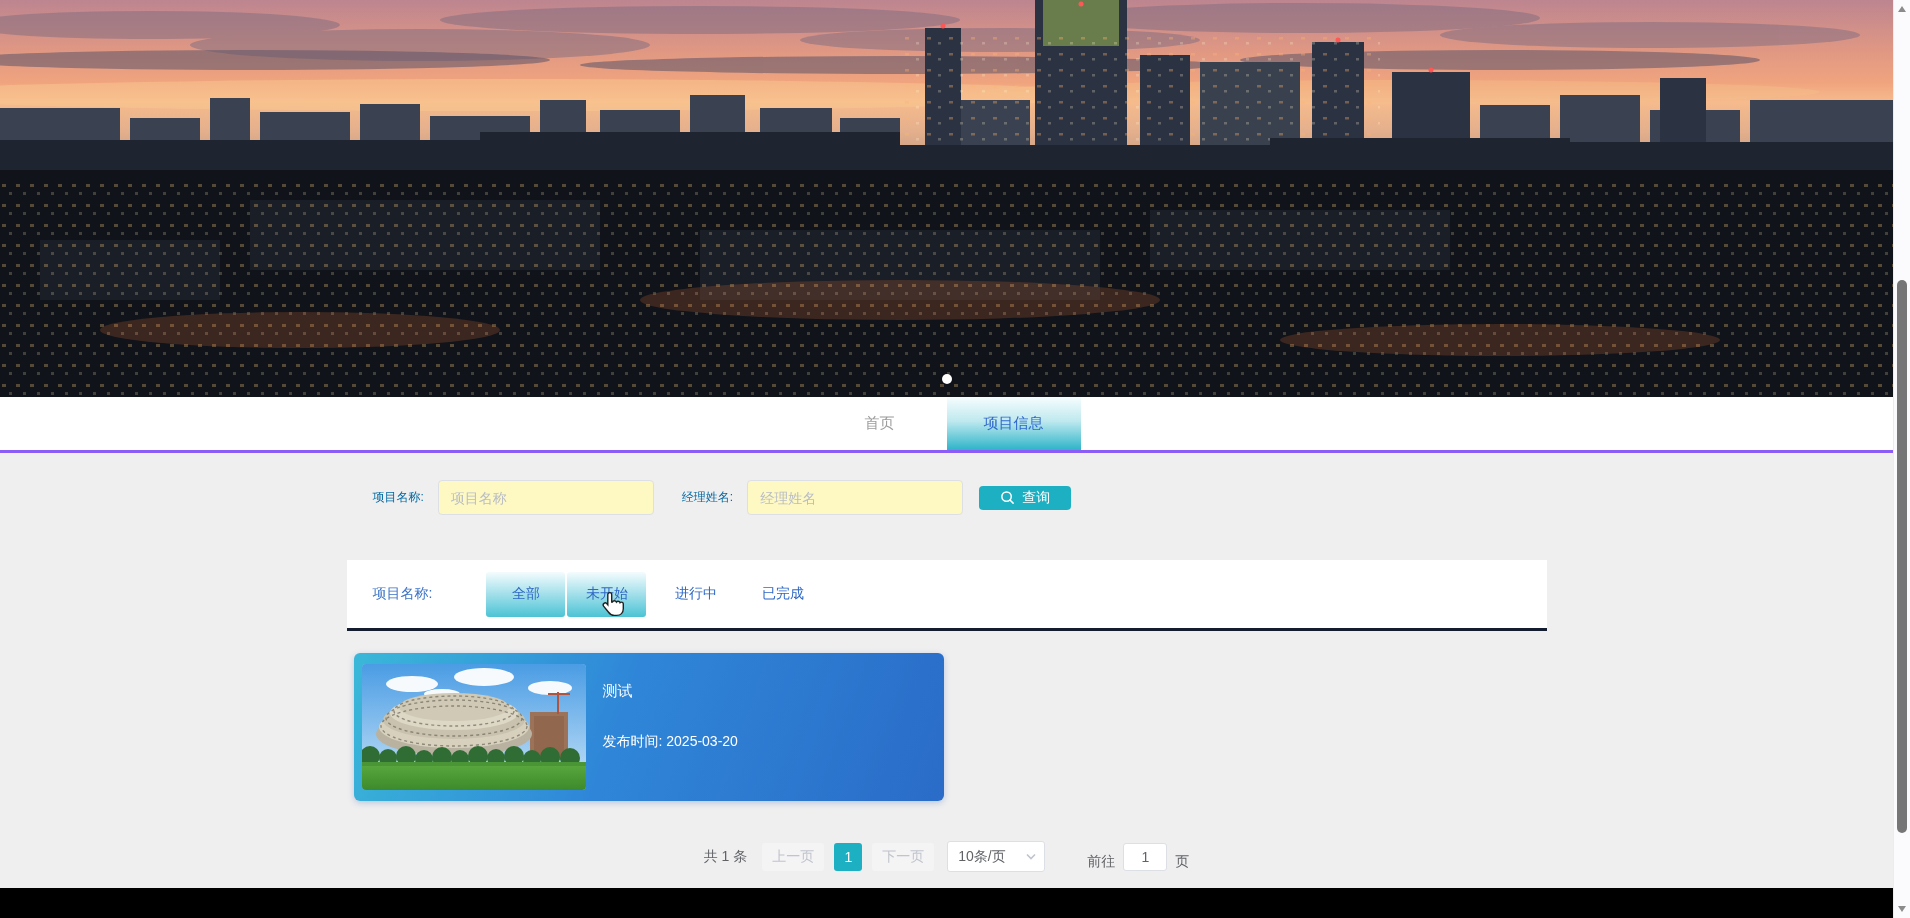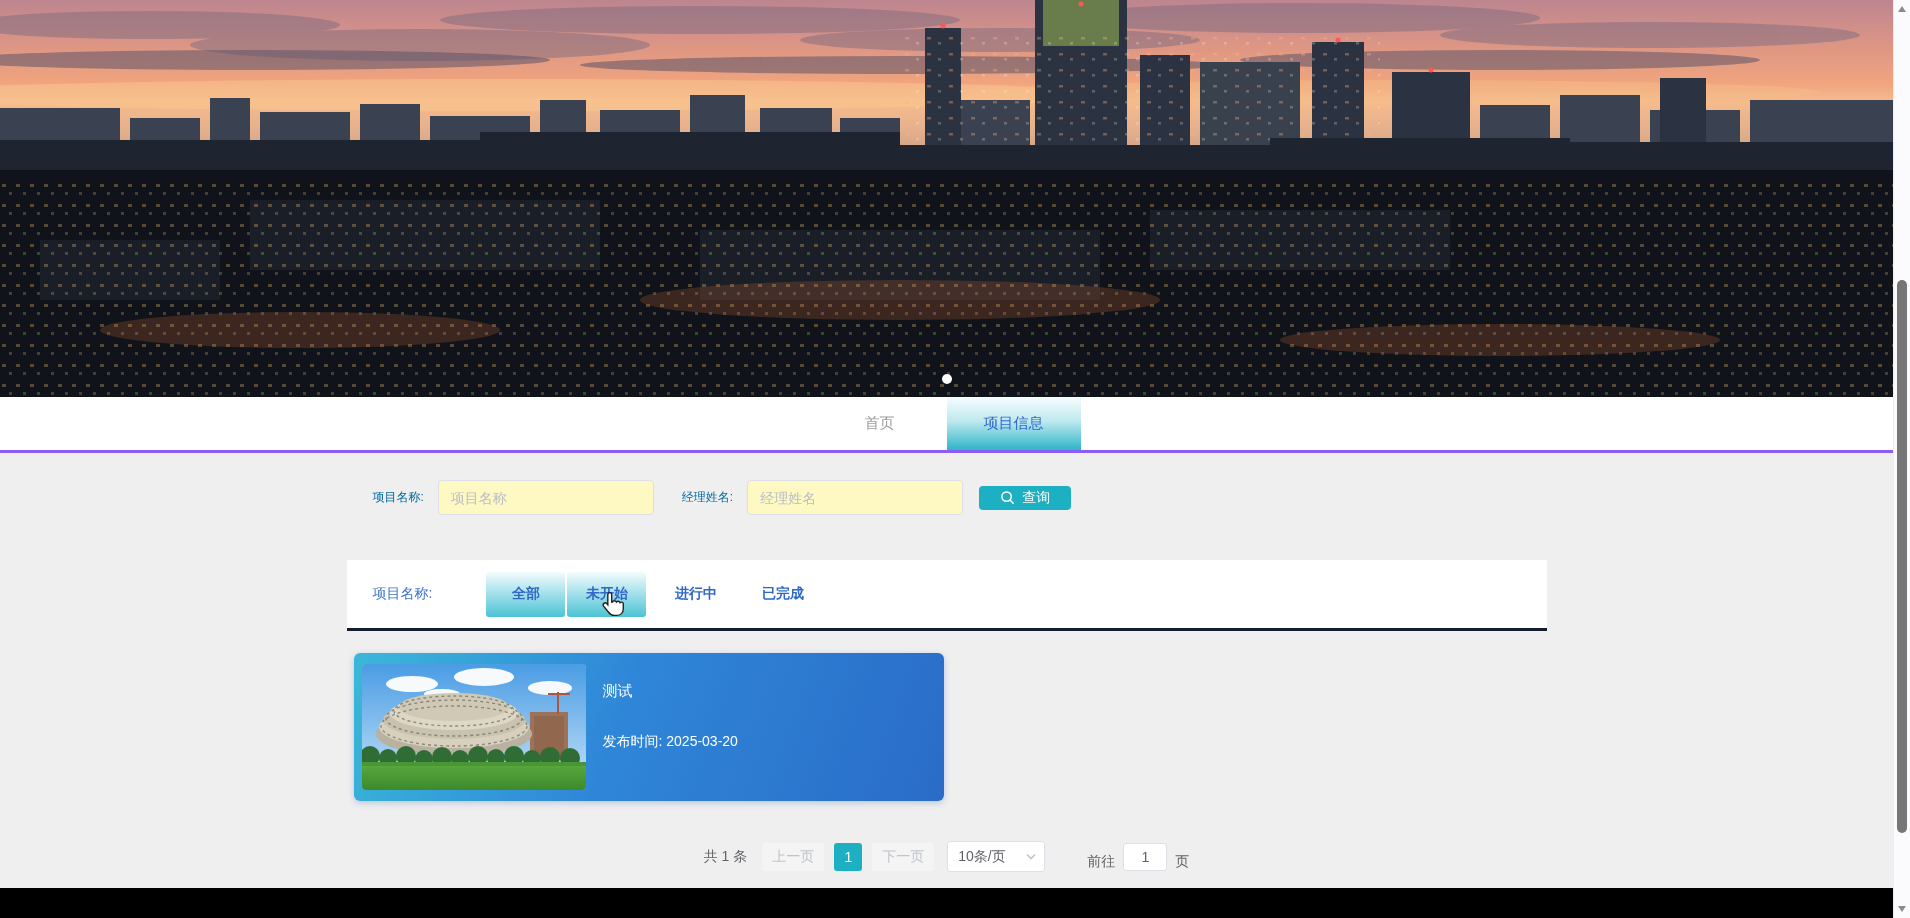--- a/index.html
+++ b/index.html
@@ -31,21 +31,21 @@
   .text-input::placeholder { color:#b9bdc5; }
   .gap { margin-left:28px; }
   .query-btn { margin-left:16px; width:92px; height:24px; background:#1db0c2; border:none;
     border-radius:4px; color:#fff; font-size:14px; display:flex; align-items:center;
     justify-content:center; gap:7px; cursor:pointer; font-family:inherit; }
 
   .filter-panel { margin-top:45px; background:#fff; height:71px; border-bottom:3px solid #141d30;
     display:flex; align-items:center; padding-left:26px; }
   .filter-label { font-size:14px; color:#3d74c6; margin-right:54px; }
   .filter-opt { min-width:79px; height:45px; display:flex; align-items:center; justify-content:center;
-    font-size:14px; color:#2f68c5; cursor:pointer; border-radius:3px; padding:0 12px;font-weight:bold; }
+    font-size:14px; color:#2f68c5; cursor:pointer; border-radius:3px; padding:0 12px; }
   .filter-opt.grad { background:linear-gradient(180deg,#f4fcfd 0%,#a9e2ec 45%,#4cc3d4 100%); margin-right:2px; }
   .filter-opt.plain { background:transparent; margin-left:8px; }
 
   .project-card { margin-top:22px; margin-left:7px; width:590px; height:148px; border-radius:6px;
     background:linear-gradient(110deg,#3ab8d8 0%,#2f86d8 45%,#2a6cc8 100%);
     display:flex; padding:11px 0 11px 8px; cursor:pointer;
     box-shadow:0 2px 6px rgba(30,80,160,.25); }
   .thumb { width:224px; height:126px; border-radius:4px; overflow:hidden; flex:none; background:#8fc6ef; }
   .thumb svg { display:block; width:100%; height:100%; }
   .card-body { margin-left:17px; padding-top:18px; color:#fff; }

